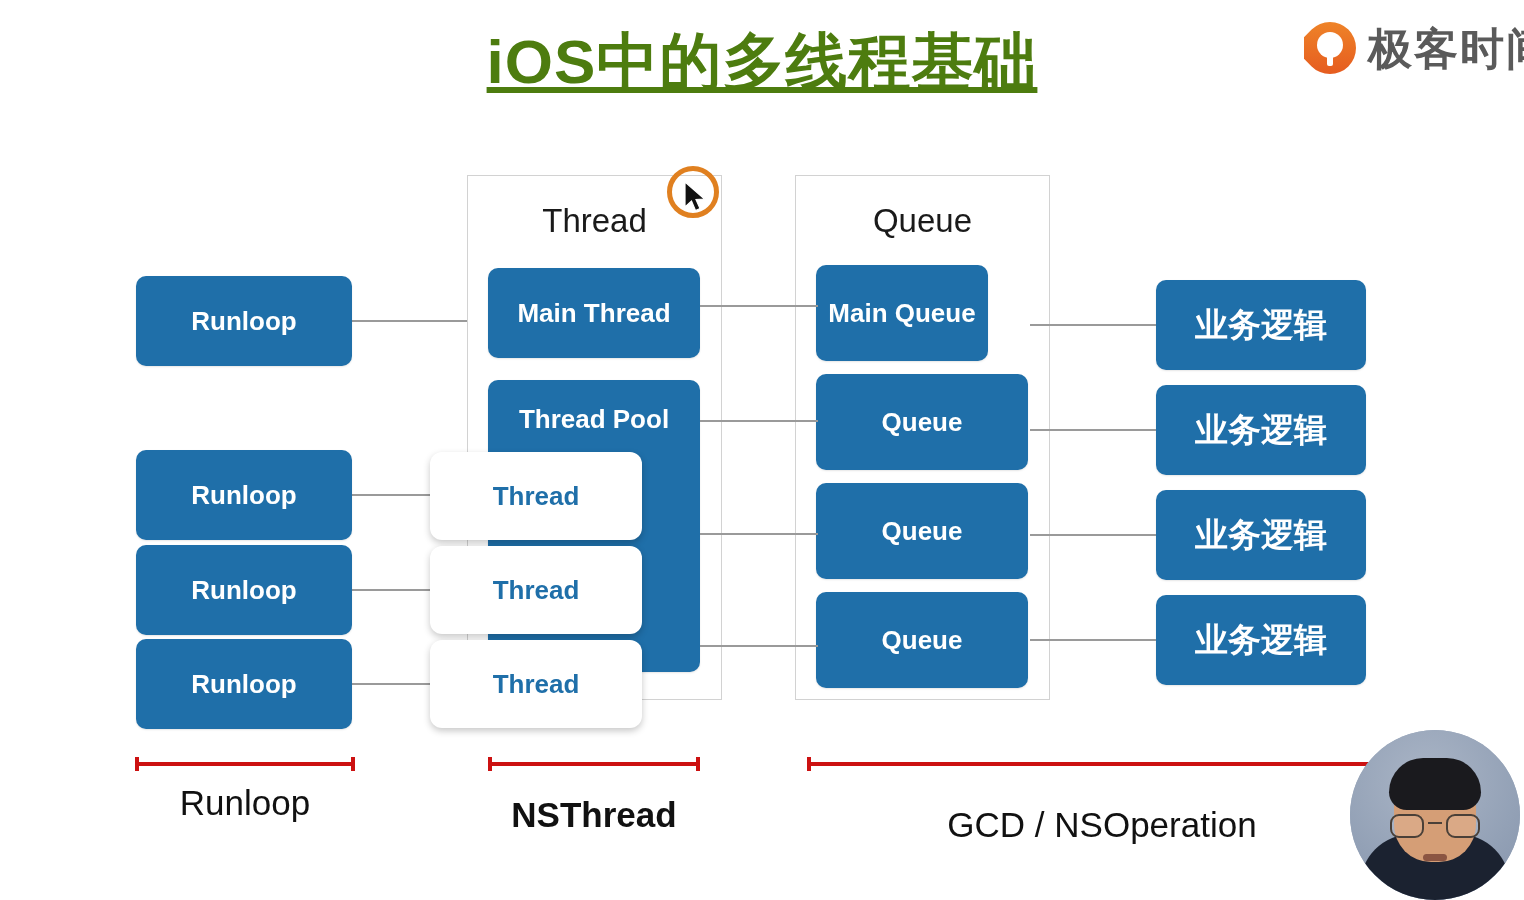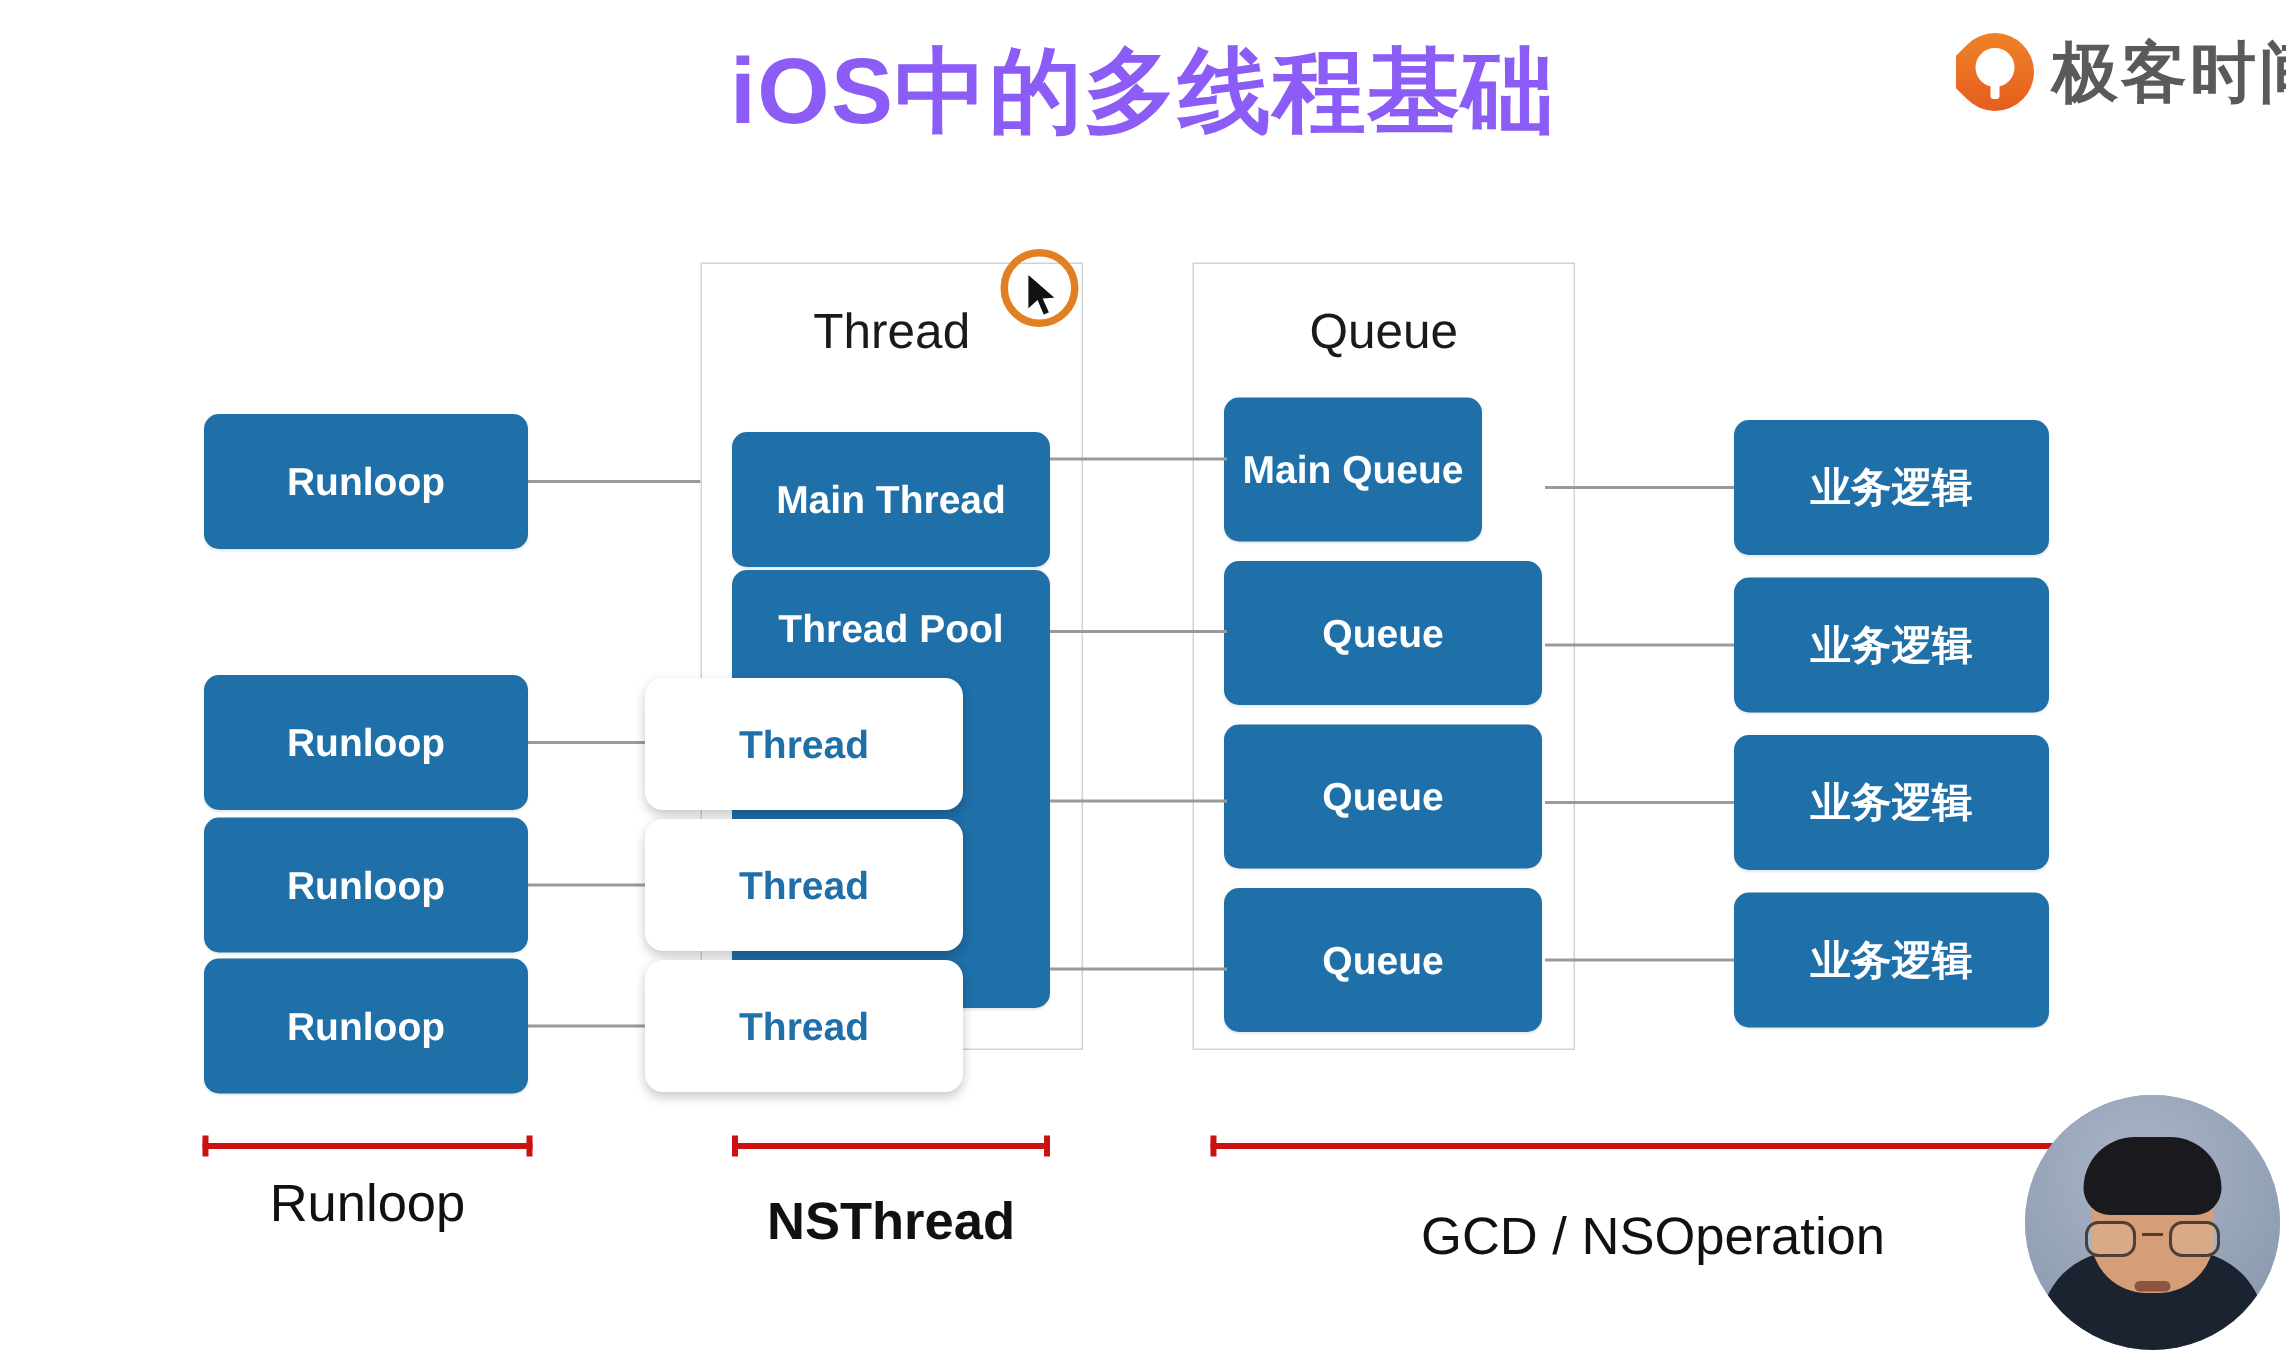--- a/index.html
+++ b/index.html
@@ -25,24 +25,25 @@
 
   
   .slide-title {
     position: absolute;
     left: 0;
     top: 22px;
     width: 1524px;
     text-align: center;
     font-size: 62px;
     font-weight: 700;
-    color: #8b5cf6;
+    color: #4d7c0f;
     letter-spacing: 1px;
     line-height: 80px;
     white-space: nowrap;
+    text-decoration: underline;
   }
 
   
   .brand {
     position: absolute;
     right: -10px;
     top: 18px;
     display: flex;
     align-items: center;
     gap: 12px;
@@ -95,21 +96,21 @@
     border-radius: 10px;
     color: #ffffff;
     font-size: 26px;
     font-weight: 700;
     display: flex;
     align-items: center;
     justify-content: center;
     box-shadow: 0 1px 2px rgba(0,0,0,0.10);
     box-sizing: border-box;
   }
-  .bbox.cn { font-size: 27px; }
+  .bbox.cn { font-size: 33px; }
 
   
   .frame {
     position: absolute;
     background: #ffffff;
     border: 1px solid #d2d2d2;
     box-sizing: border-box;
   }
   .frame-title {
     position: absolute;
@@ -278,21 +279,21 @@
     <span>Runloop</span>
   </div>
   <div class="bbox" style="left:136px; top:639px; width:216px; height:90px;">
     <span>Runloop</span>
   </div>
 
   <div class="frame" style="left:467px; top:175px; width:255px; height:525px;">
     <div class="frame-title">Thread</div>
   </div>
 
-  <div class="bbox" style="left:488px; top:268px; width:212px; height:90px; z-index:6;margin-top:20px;">
+  <div class="bbox" style="left:488px; top:268px; width:212px; height:90px; z-index:6;">
     <span>Main Thread</span>
   </div>
 
   <div class="bbox" style="left:488px; top:380px; width:212px; height:292px; align-items:flex-start; padding-top:24px; z-index:6;">
     <span>Thread Pool</span>
   </div>
 
   <div class="wcard" style="left:430px; top:452px; width:212px; height:88px; z-index:12;">
     <span>Thread</span>
   </div>

